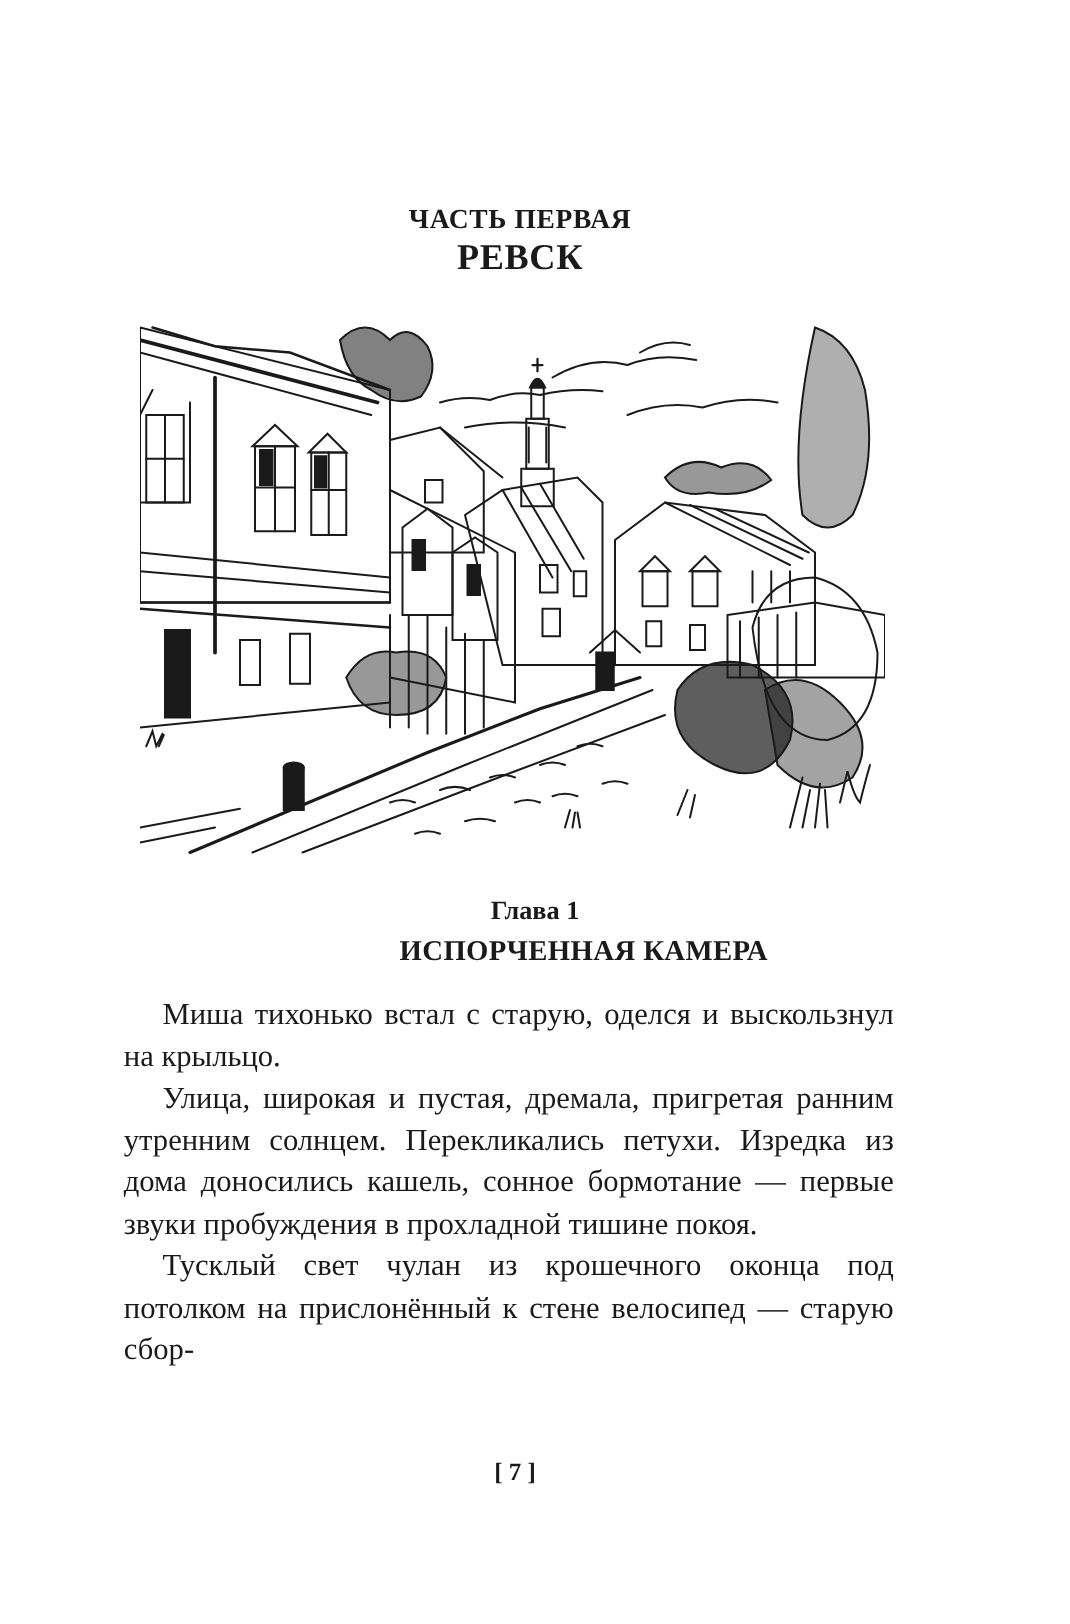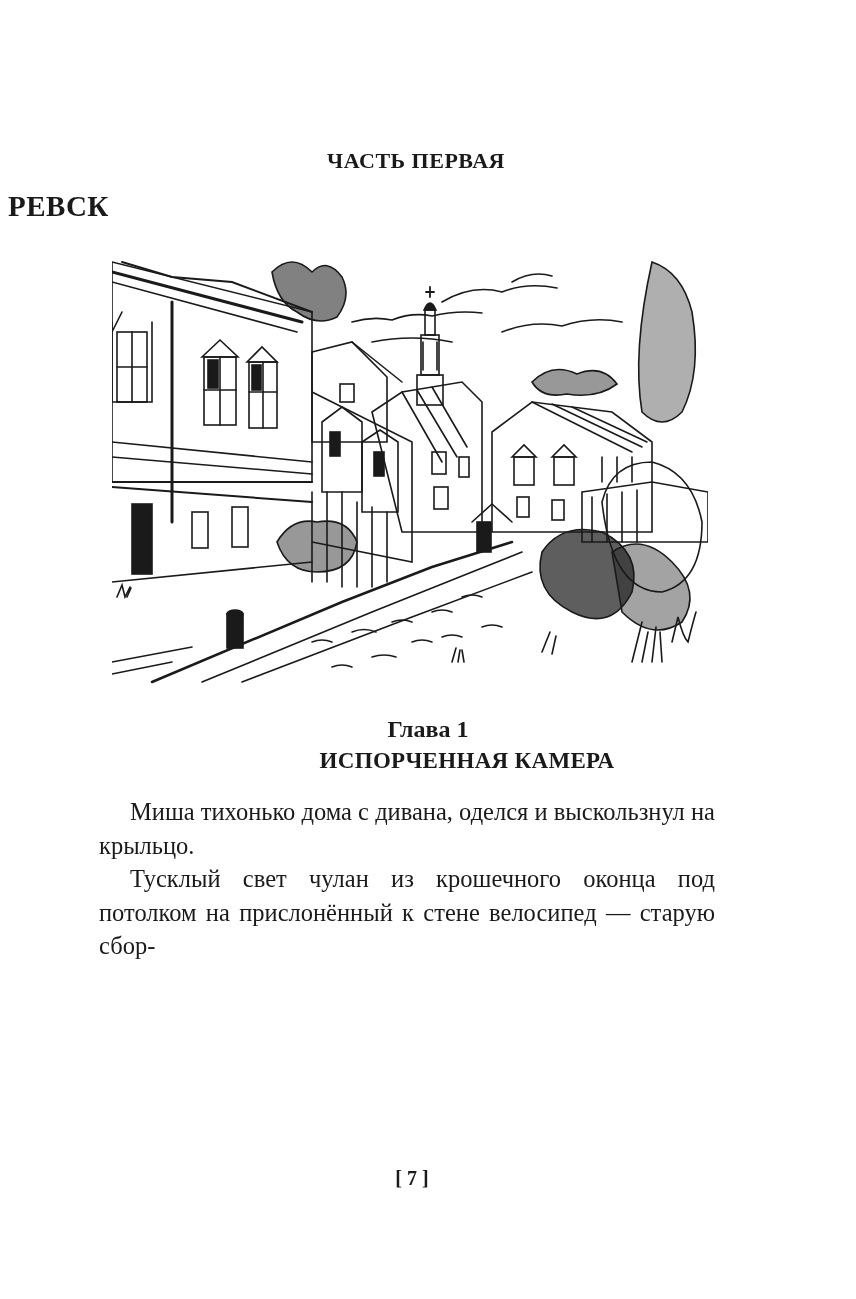--- a/index.html
+++ b/index.html
@@ -10,55 +10,55 @@
     body {
       width: 856px;
       height: 1299px;
       position: relative;
       overflow: hidden;
       font-family: "Liberation Serif", "DejaVu Serif", serif;
       color: #1a1a1a;
     }
     .part-title {
       position: absolute;
-      top: 148px;
+      top: 162px;
       left: 0;
       width: 816px;
       text-align: center;
       font-weight: bold;
       font-size: 22px;
       letter-spacing: 0.5px;
       margin-left: 8px;
     }
     .part-name {
       position: absolute;
       top: 190px;
       left: 0;
       width: 816px;
-      text-align: left;
+      text-align: center;
       font-weight: bold;
       font-size: 29px;
       letter-spacing: 0.5px;
       margin-left: 8px;
     }
     .illustration {
       position: absolute;
       top: 242px;
       left: 112px;
       width: 596px;
       height: 446px;
     }
     .chapter-num {
       position: absolute;
       top: 716px;
       left: 0;
       width: 856px;
       text-align: center;
       font-weight: bold;
-      font-size: 24px;
+      font-size: 21px;
     }
     .chapter-title {
       position: absolute;
       top: 748px;
       left: 0;
       width: 856px;
       text-align: center;
       font-weight: bold;
       font-size: 23px;
       letter-spacing: 0.3px;
@@ -188,17 +188,18 @@
     <path d="M430 410 l8 -20 M440 412 l4 -18"></path>
     <path d="M560 400 l6 -25 q5 20 10 25 q5 -20 8 -30"></path>
     <path d="M0 420 L80 405 M0 432 L60 420"></path>
   </svg>
 </div>
 
 <div class="chapter-num">Глава 1</div>
 <div class="chapter-title">ИСПОРЧЕННАЯ КАМЕРА</div>
 
 <div class="body-text">
-  <p>Миша тихонько дома с дивана, оделся и выскользнул на крыльцо.</p>
+  <p>Миша тихонько встал с старую, оделся и выскользнул на крыльцо.</p>
+  <p>Улица, широкая и пустая, дремала, пригретая ранним утренним солнцем. Перекликались петухи. Изредка из дома доносились кашель, сонное бормотание — первые звуки пробуждения в прохладной тишине покоя.</p>
   <p>Тусклый свет чулан из крошечного оконца под потолком на прислонённый к стене велосипед — старую сбор-</p>
 </div>
 
 <div class="page-number">[ 7 ]</div>
 
 </body></html>

